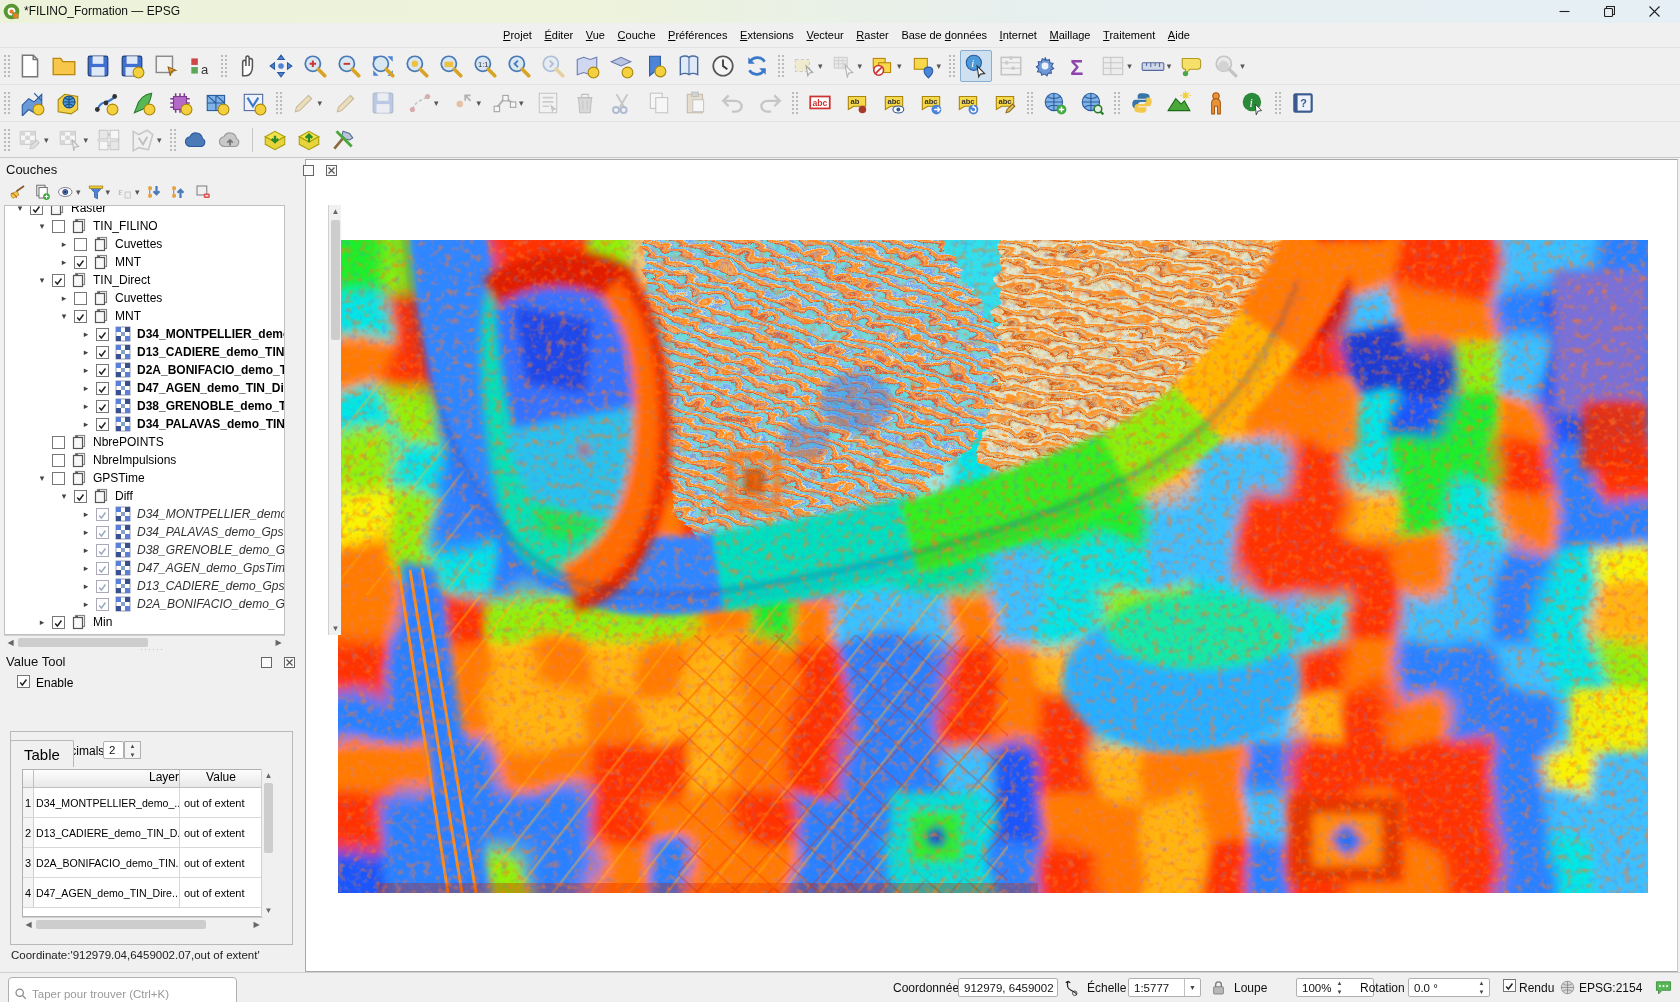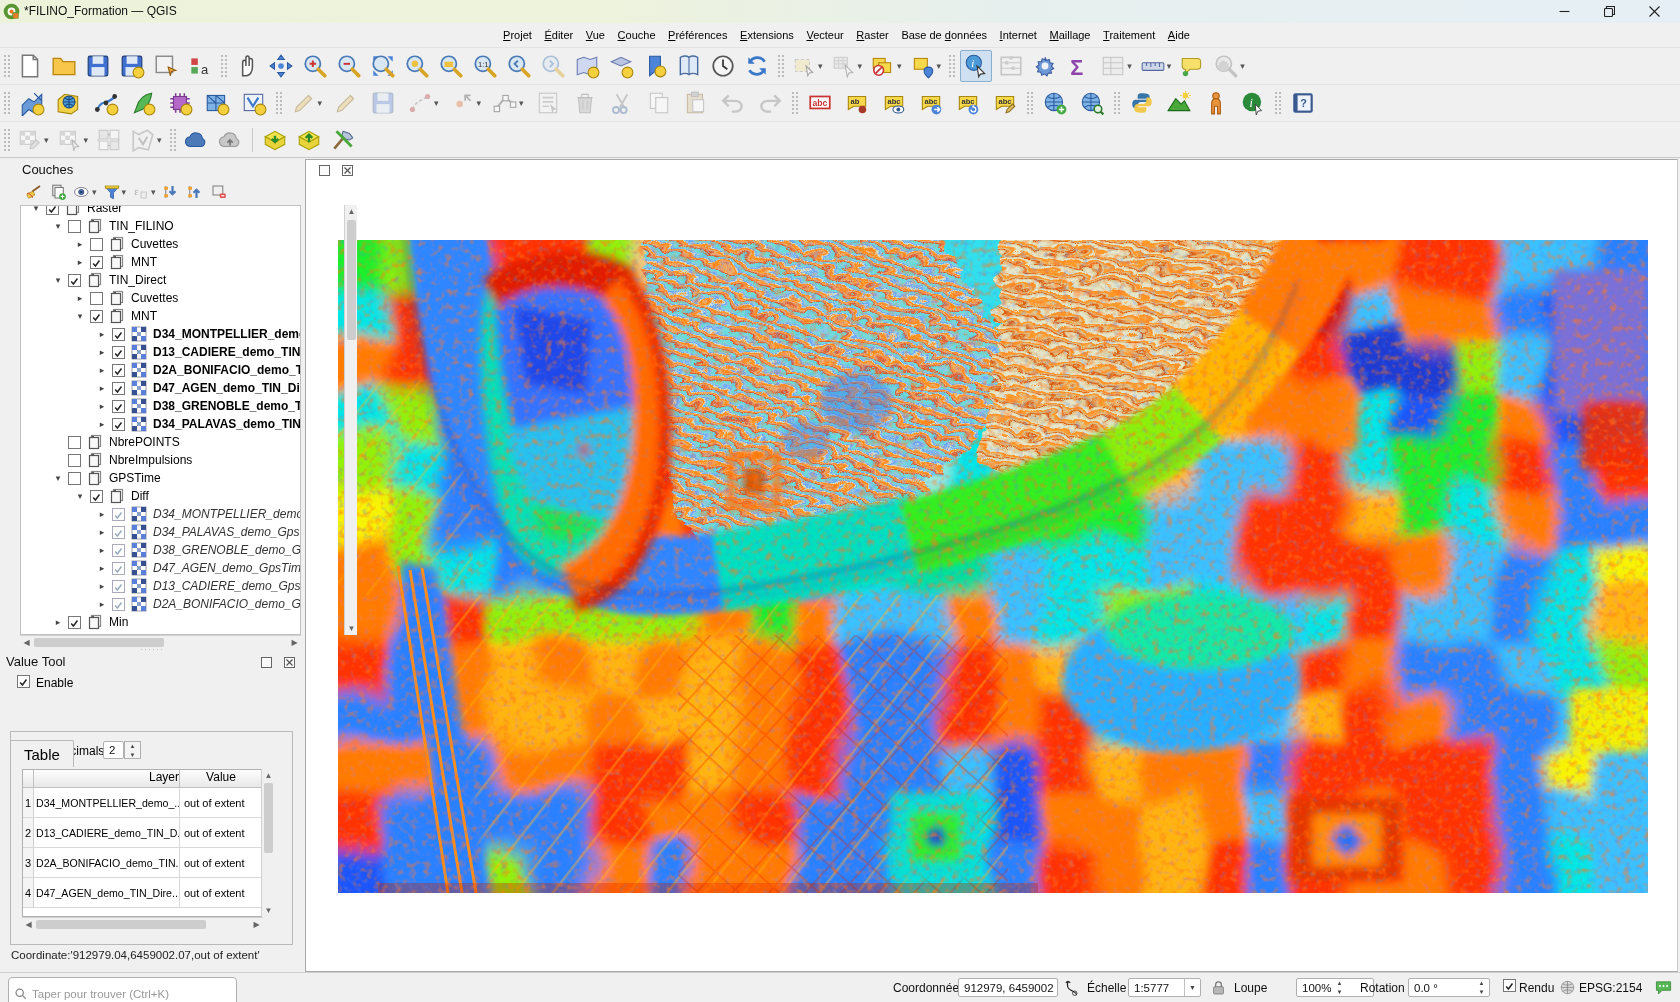--- a/index.html
+++ b/index.html
@@ -15,21 +15,21 @@
 .tb3{top:121px;height:37px;border-top:1px solid #e3e3e3;border-bottom:1px solid #c8c8c8;}
 .ti{display:inline-flex;align-items:center;margin:0 2px;padding:2px;position:relative;}
 .tb2 .ti{margin:0 3.5px;}
 .ti.sel{background:#cfe0f0;border:1px solid #88aed0;border-radius:2px;}
 .dd{font-size:9px;color:#555;margin-left:1px;}
 .thdl{display:inline-block;width:7px;height:24px;margin:0 3px;background-image:radial-gradient(circle,#bbb 1px,transparent 1.2px);background-size:4px 4px;}
 .vline{display:inline-block;width:1px;height:24px;background:#c8c8c8;margin:0 5px;}
 .dock{position:absolute;left:0;top:159px;width:305px;height:813px;background:#f0f0f0;}
 .ptitle{font-size:13px;color:#111;}
 .pbtn{position:absolute;width:11px;height:11px;border:1px solid #666;display:inline-flex;align-items:center;justify-content:center;background:#fafafa;}
-.couches{position:absolute;left:16px;top:0;width:347px;height:489px;}
+.couches{position:absolute;left:0;top:0;width:347px;height:489px;}
 .pti{display:inline-flex;align-items:center;margin:0 3px;}
 .tree{position:absolute;left:4px;top:46px;width:281px;height:430px;background:#fff;border:1px solid #c0c0c0;overflow:hidden;}
 .trow{height:18px;display:flex;align-items:center;white-space:nowrap;}
 .ar{width:14px;display:inline-block;font-size:9px;color:#444;text-align:center;flex:none;}
 .cb{width:13px;height:13px;border:1px solid #777;background:#fff;display:inline-flex;margin:0 3px;flex:none;}
 .cb.grey{border-color:#aab;}
 .tic{margin:0 3px;flex:none;display:inline-flex;}
 .tlb{font-size:12px;color:#000;margin-left:3px;}
 .vsb{position:absolute;right:0;top:0;width:13px;background:#f0f0f0;border-left:1px solid #d0d0d0;}
 .hsb{position:absolute;left:0;bottom:0;height:13px;background:#f0f0f0;border-top:1px solid #d0d0d0;}
@@ -53,21 +53,21 @@
 .map{position:absolute;left:305px;top:159px;width:1373px;height:813px;background:#fff;border:1px solid #a8a8a8;border-right:1px solid #c8c8c8;}
 </style></head><body>
 <div class="titlebar">
  <span class="lg"><svg width="17" height="17" viewBox="0 0 24 24">
         <circle cx="12" cy="12" r="11" fill="#589632"></circle>
         <circle cx="12" cy="12" r="5.5" fill="#fff"></circle>
         <rect x="13" y="13" width="9" height="9" fill="#589632"></rect>
         <circle cx="12" cy="12" r="3" fill="#e87d28"></circle>
         <rect x="14.5" y="14.5" width="7" height="7" fill="#e87d28"></rect>
       </svg></span>
- <span class="tt">*FILINO_Formation — QGIS</span>
+ <span class="tt">*FILINO_Formation — EPSG</span>
  <span class="wbtn" style="left:1542px"><svg width="11" height="11" viewBox="0 0 11 11" style="margin-top:6px">
         <path d="M0.5 5.5h10" stroke="#222" stroke-width="1.1"></path>
       </svg></span>
  <span class="wbtn" style="left:1587px"><svg width="11" height="11" viewBox="0 0 11 11" style="margin-top:6px">
         <path d="M2.5 2.5v-2h8v8h-2" fill="none" stroke="#222" stroke-width="1.1"></path>
         <rect x="0.5" y="2.5" width="8" height="8" fill="none" stroke="#222" stroke-width="1.1" rx="1"></rect>
       </svg></span>
  <span class="wbtn" style="left:1632px"><svg width="11" height="11" viewBox="0 0 11 11" style="margin-top:6px">
         <path d="M0.5 0.5l10 10M10.5 0.5l-10 10" stroke="#222" stroke-width="1.1"></path>
       </svg></span>

